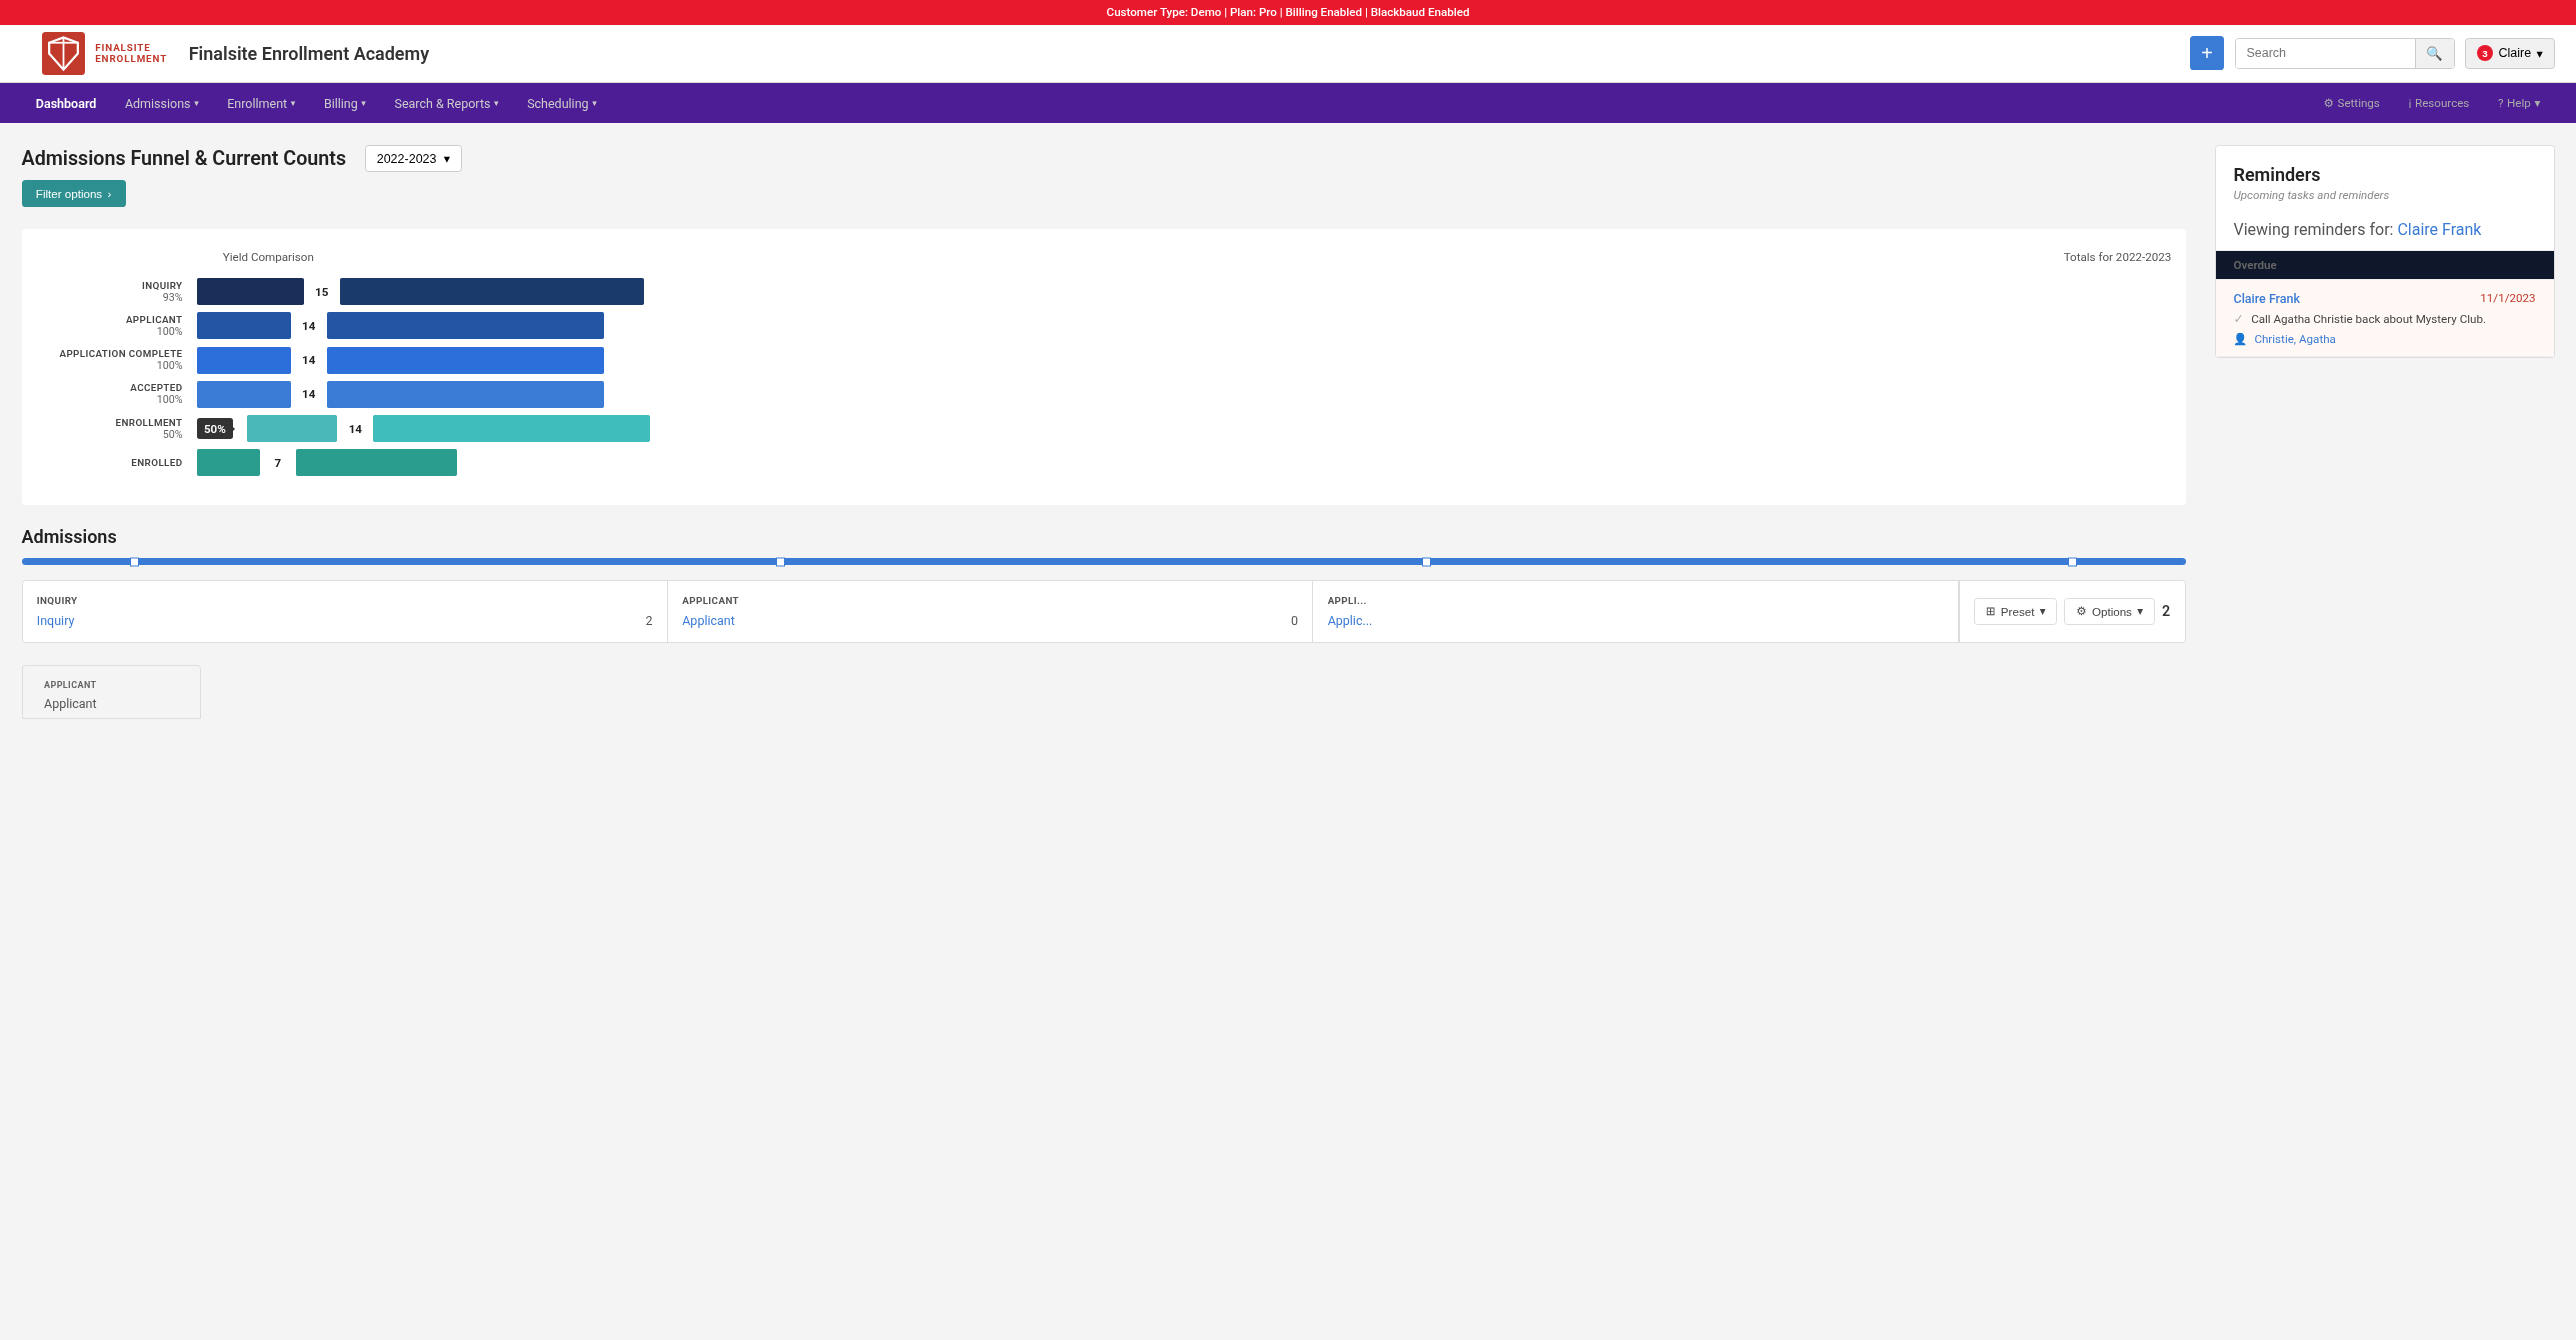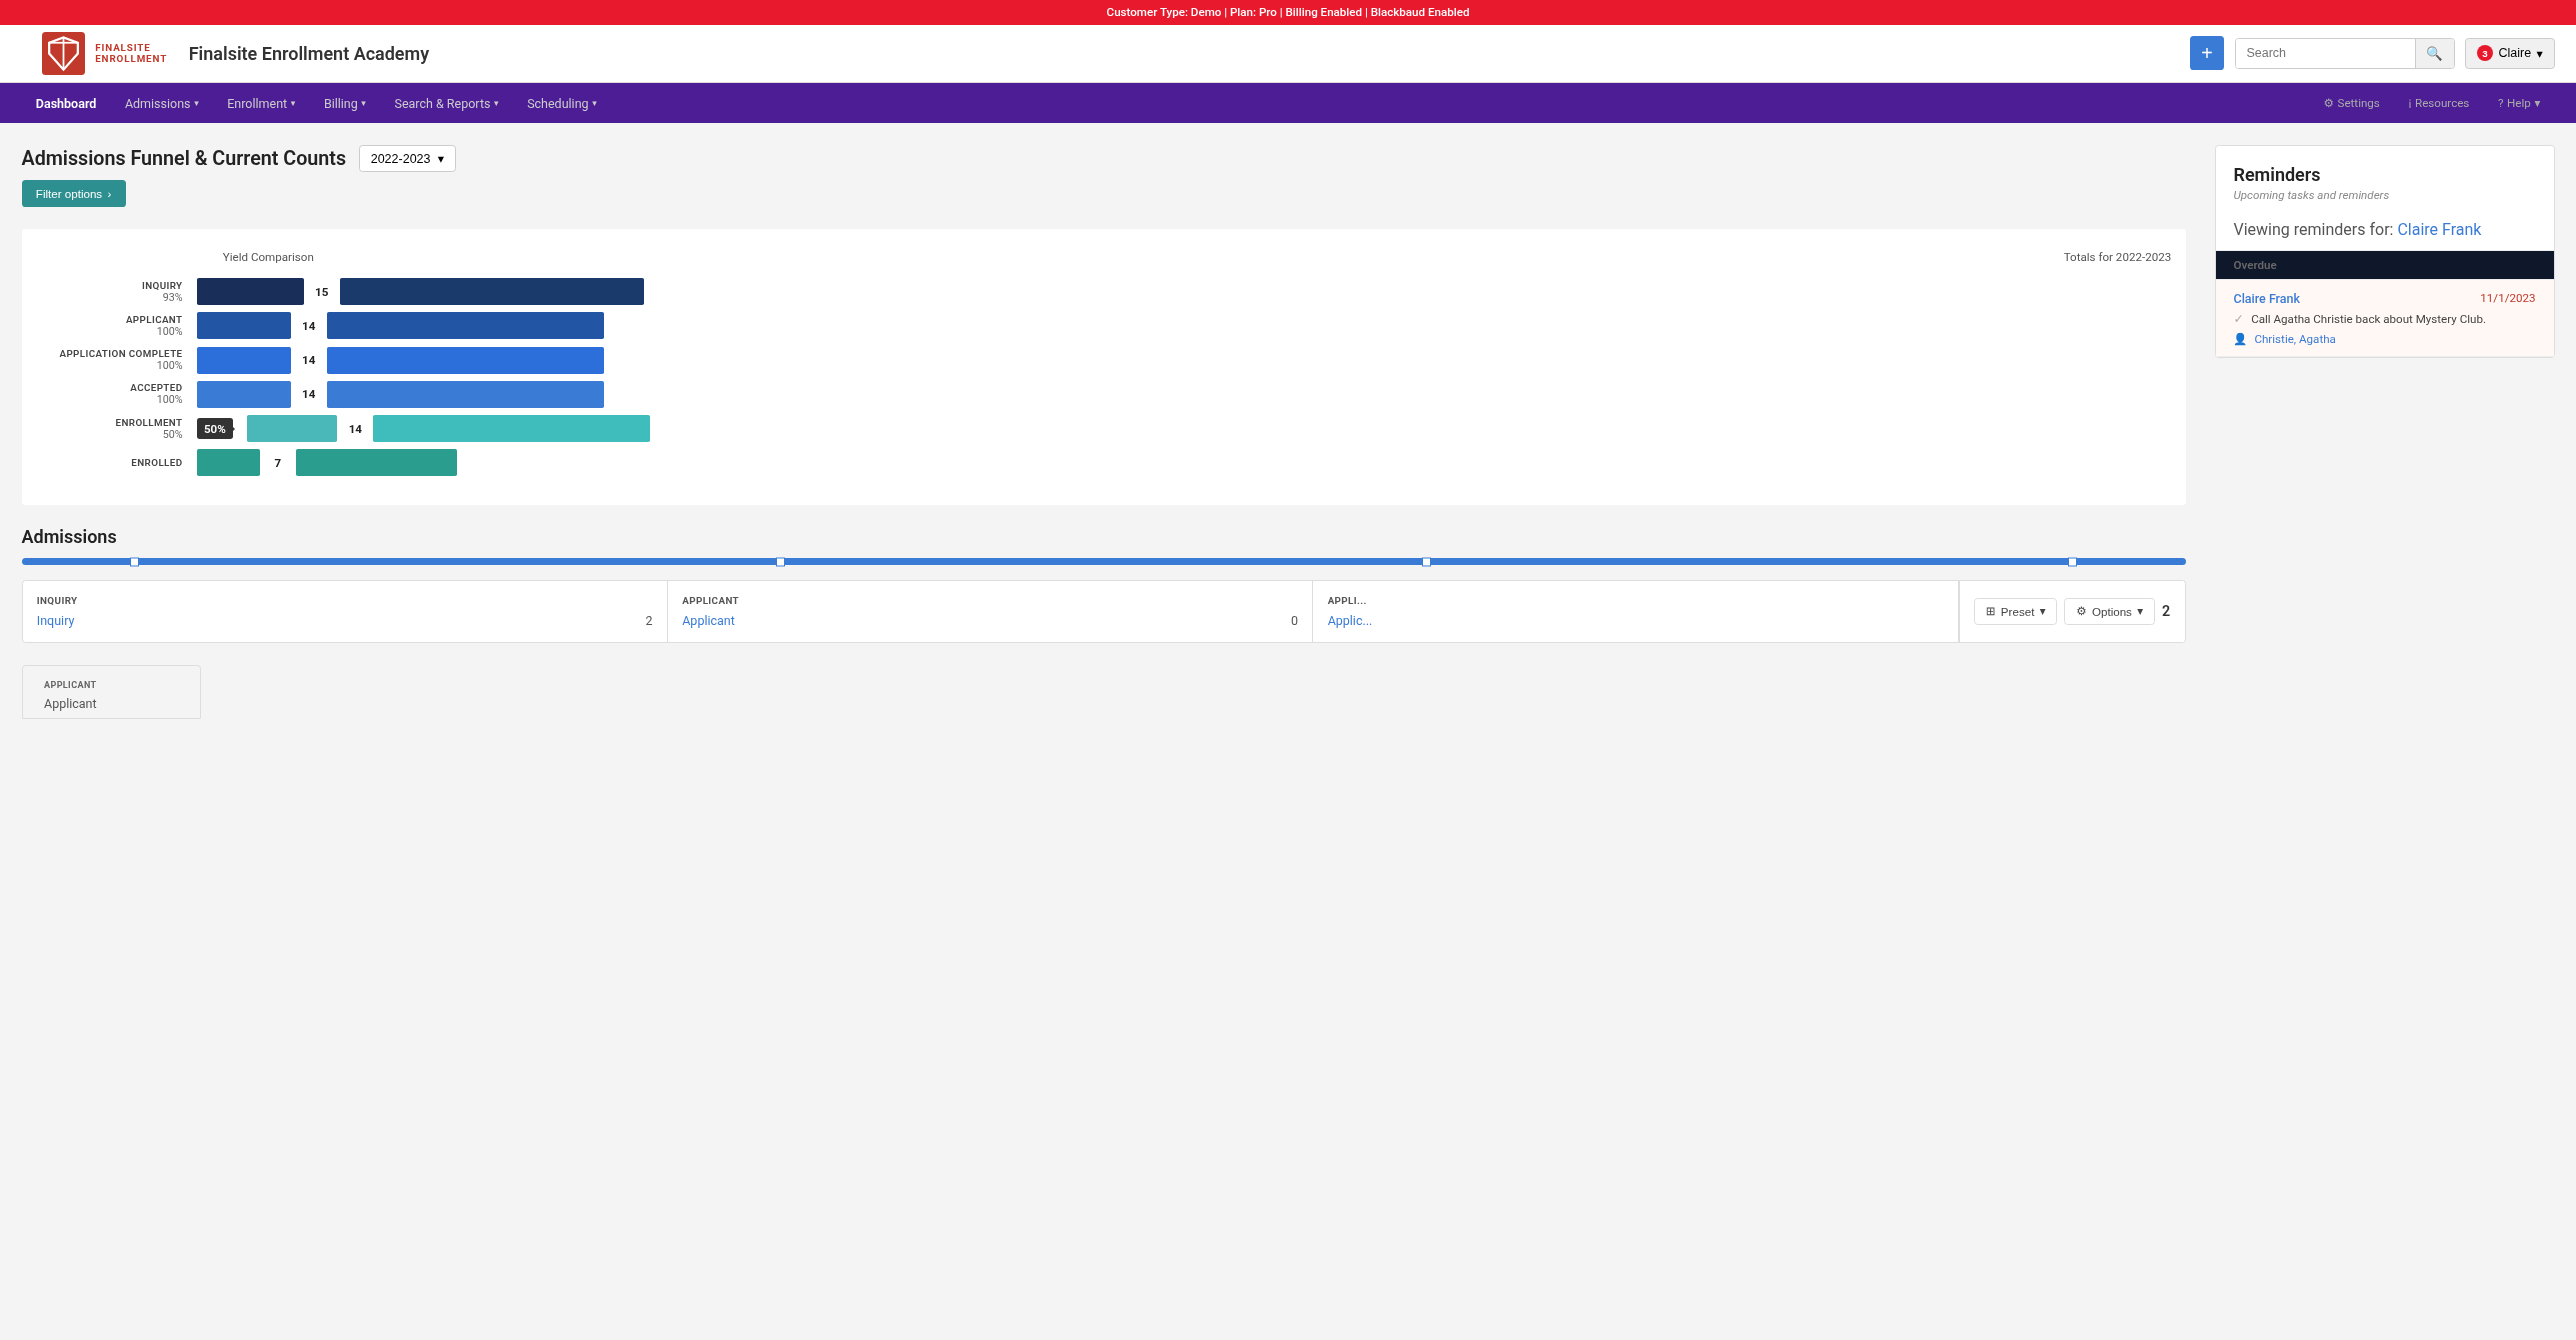--- a/index.html
+++ b/index.html
@@ -161,21 +161,21 @@
     .right-panel {
       width: 340px;
       flex-shrink: 0;
       margin-left: 29px;
     }
 
     
     .section-header {
       display: flex;
       align-items: center;
-      gap: 13px;
+      gap: 19px;
       margin-bottom: 7.2px;
     }
     .section-title {
       font-size: 19.7px;
       font-weight: 600;
       color: #222;
     }
     .year-selector {
       background: white;
       border: 0.9px solid #ccc;

